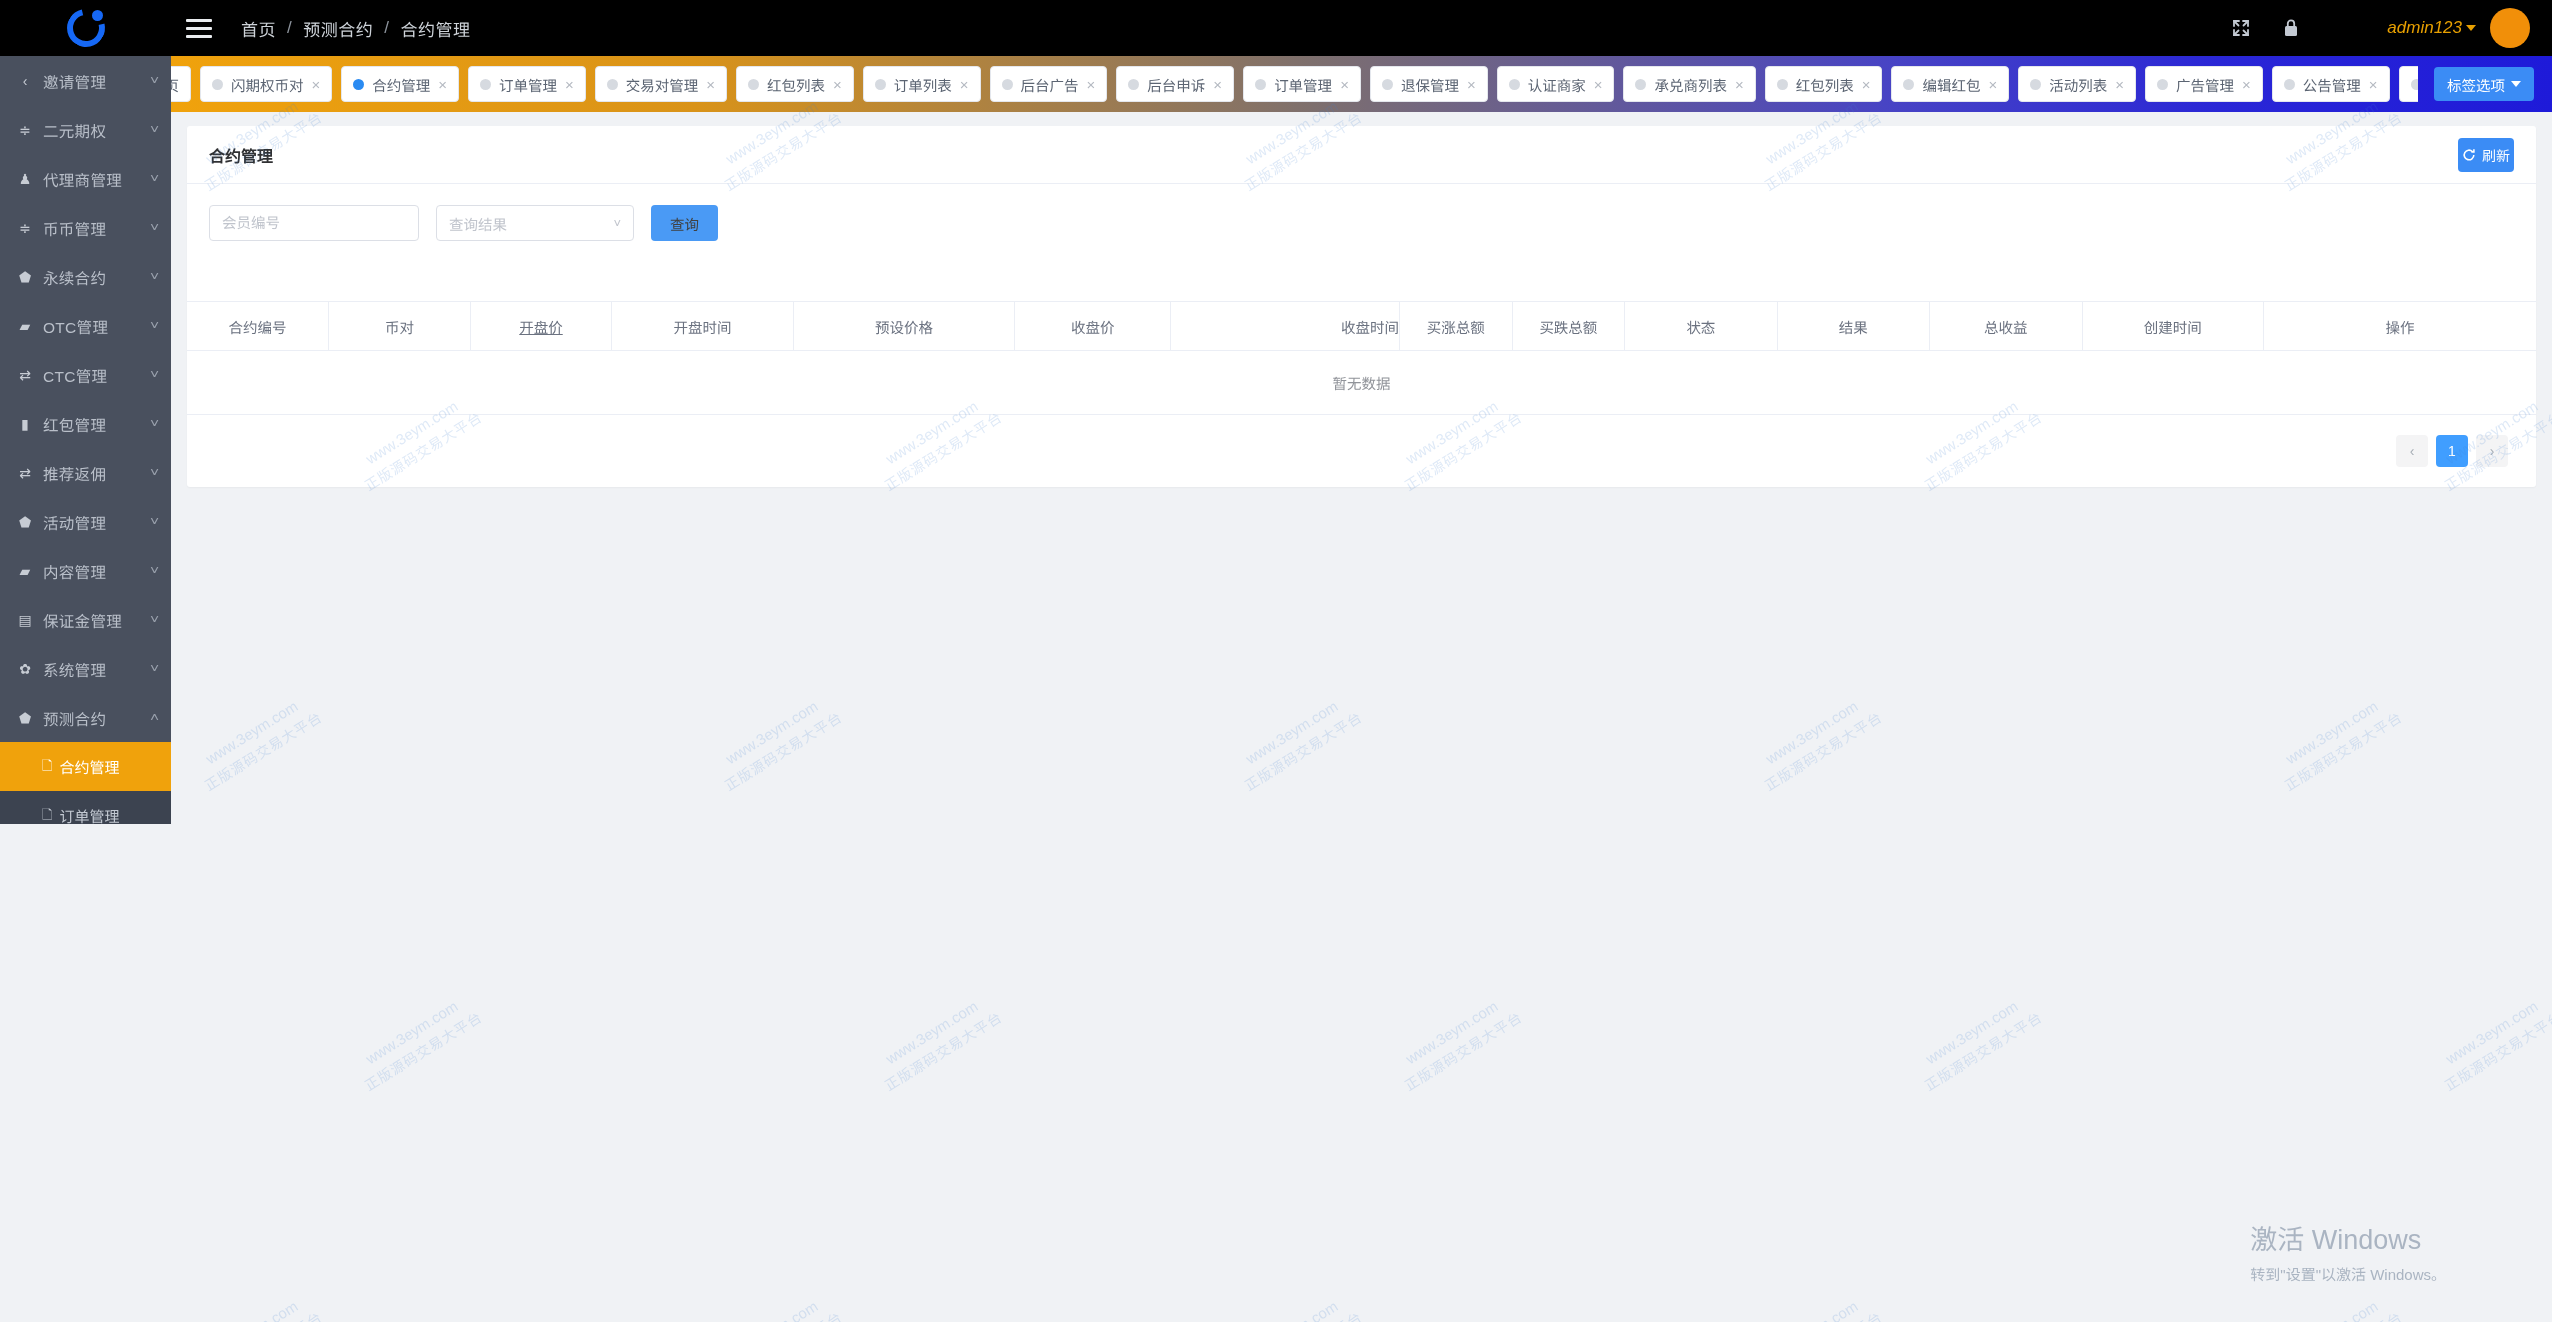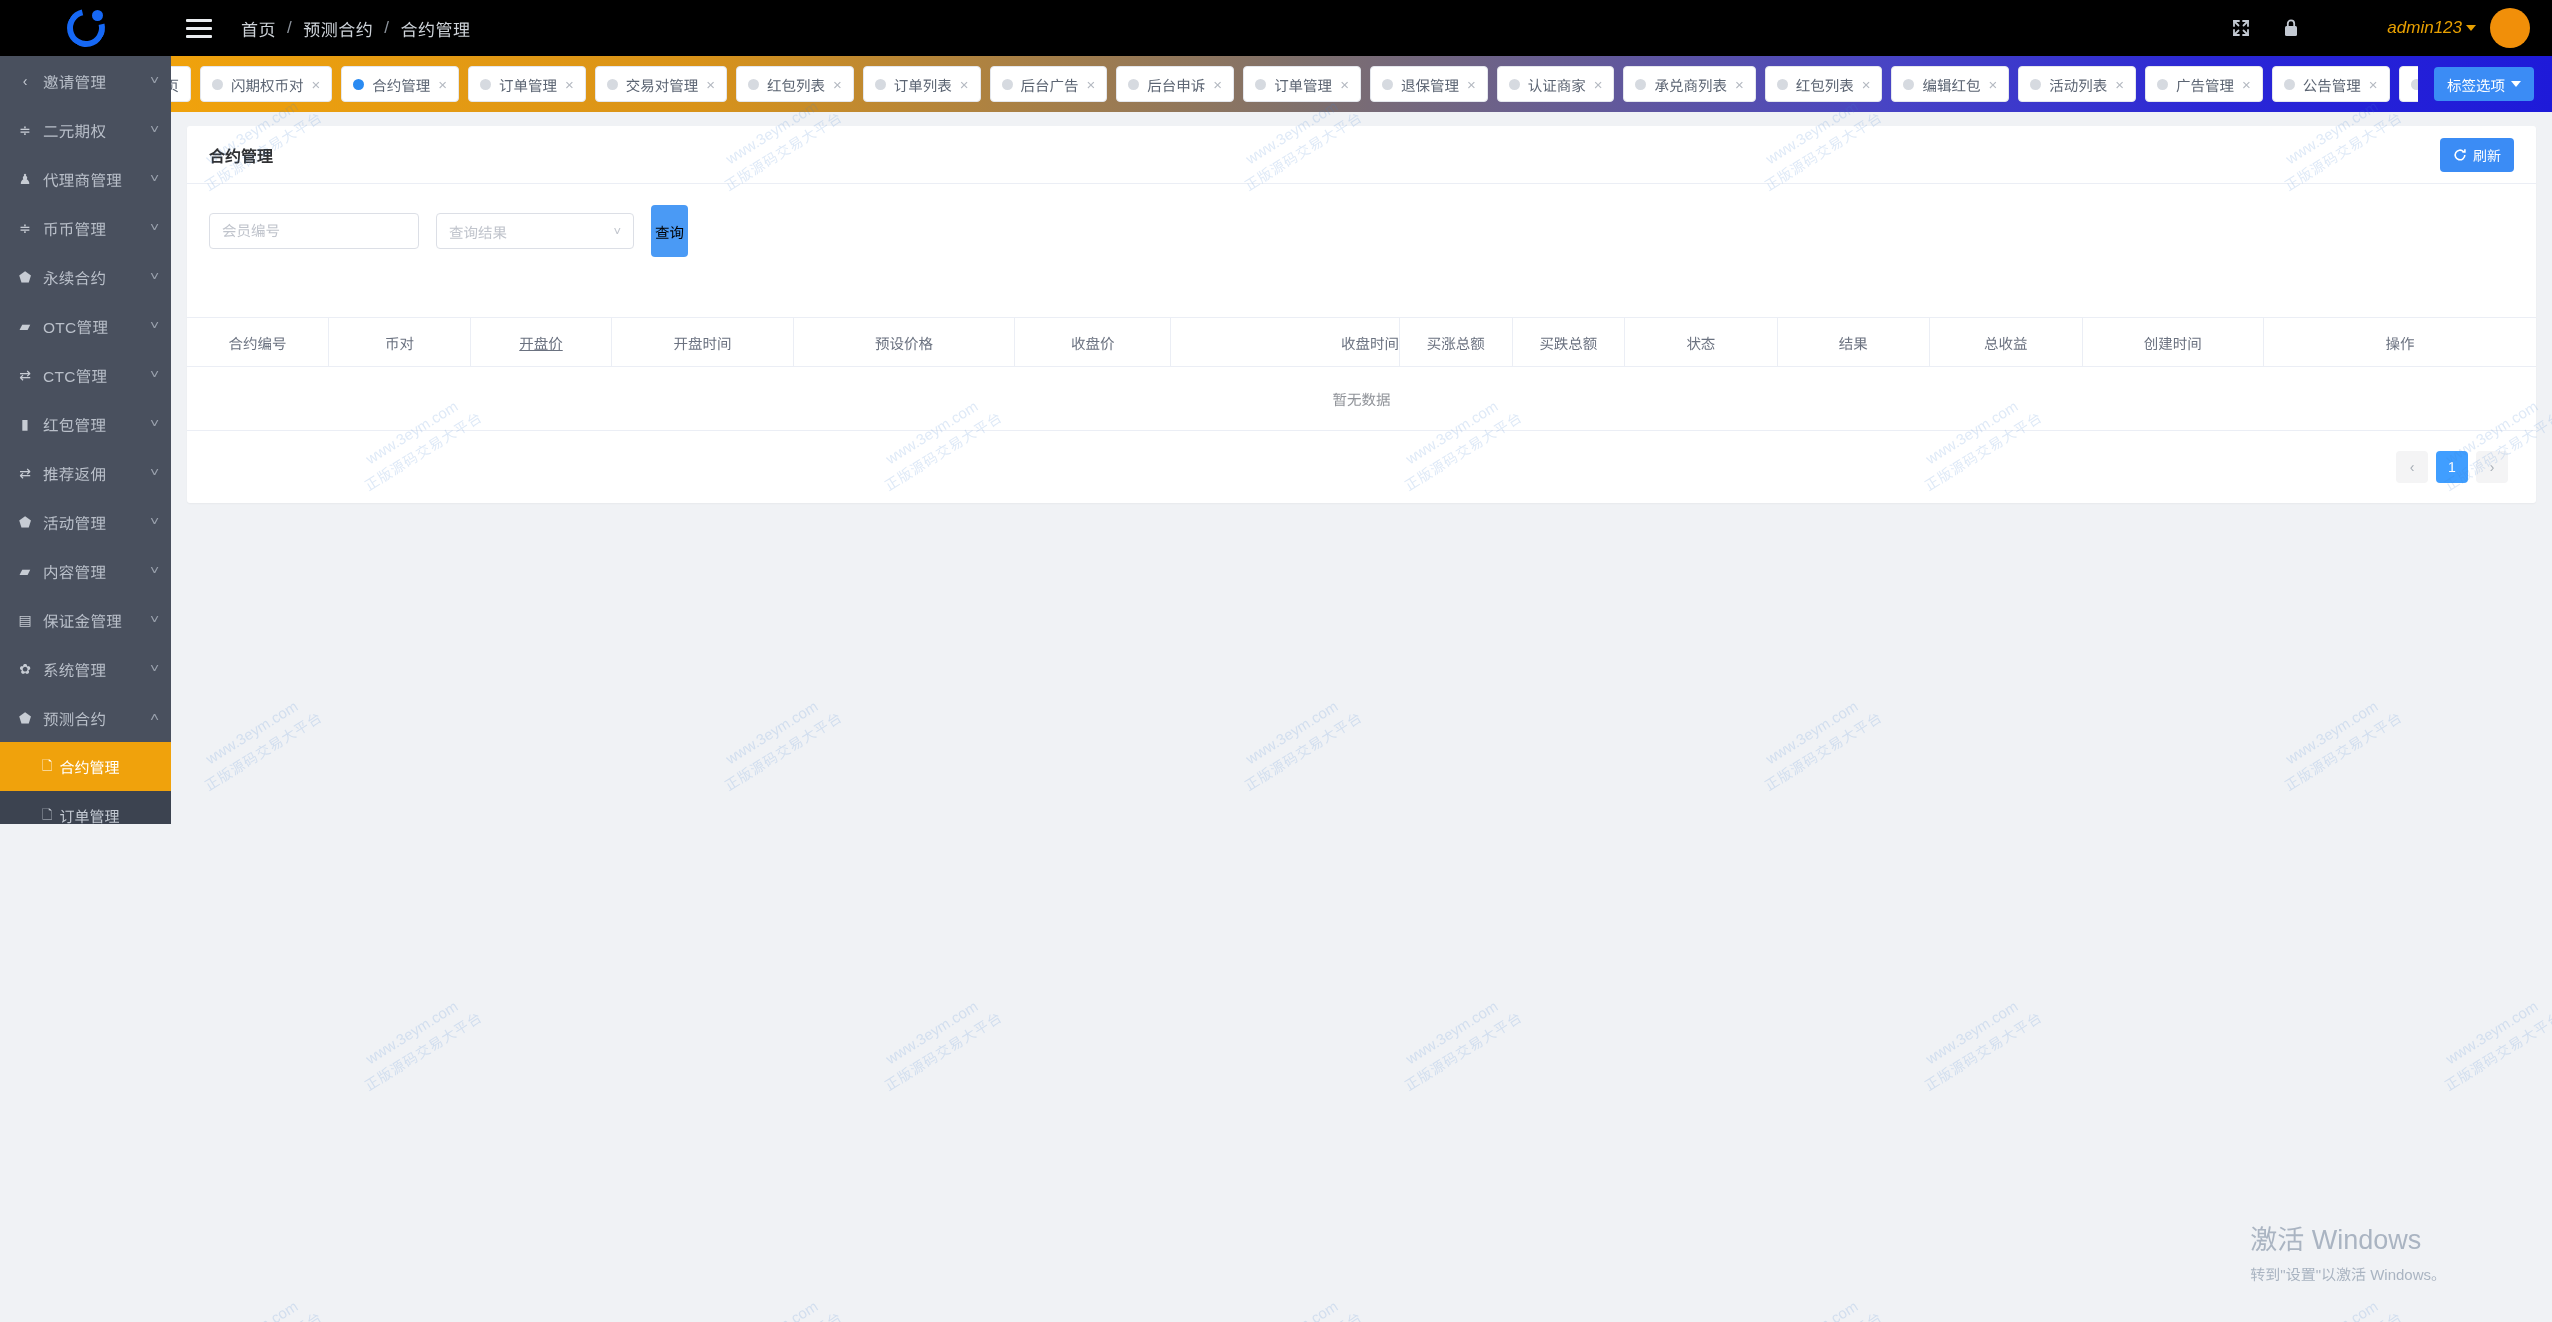--- a/index.html
+++ b/index.html
@@ -93,38 +93,38 @@
     position: absolute; top: 112px; left: 171px; width: 2381px; height: 1210px;
     background: #f0f2f5; padding: 14px 16px 0 16px; overflow: hidden;
   }
   .card { background: #fff; border-radius: 3px; box-shadow: 0 1px 2px rgba(0,0,0,.04); }
   .card-head {
     height: 58px; display: flex; align-items: center; padding: 0 22px;
     border-bottom: 1px solid #ebeef5;
   }
   .card-title { font-size: 16px; font-weight: bold; color: #303133; }
   .refresh-btn {
-    margin-left: auto; height: 34px; padding: 0 13px; background: #3b8cf5; color: #fff;
+    margin-left: auto; height: 34px; padding: 0 4px; background: #3b8cf5; color: #fff;
     border-radius: 4px; font-size: 14px; display:flex; align-items:center; gap: 6px; cursor: pointer;
   }
   .filter-row { display: flex; align-items: center; gap: 17px; padding: 21px 22px 22px 22px; }
   .inp {
     width: 210px; height: 36px; border: 1px solid #dcdfe6; border-radius: 4px;
     padding: 0 12px; font-size: 14.5px; color: #606266; background: #fff;
     font-family: inherit;
   }
   .inp::placeholder { color: #c0c4cc; }
   .sel {
     width: 198px; height: 36px; border: 1px solid #dcdfe6; border-radius: 4px;
     padding: 0 12px; font-size: 14.5px; color: #c0c4cc; display: flex; align-items: center;
     cursor: pointer; position: relative; background: #fff;
   }
   .sel .chev { margin-left: auto; color: #c0c4cc; font-size: 13px; }
   .search-btn {
-    height: 52px; padding: 0 4px; background: #4a9af5; color: #000000;
+    height: 36px; padding: 0 19px; background: #4a9af5; color: #404040;
     border-radius: 4px; font-size: 14.5px; display: flex; align-items: center; cursor: pointer; border: none;
     font-family: inherit;
   }
 
   
   table.grid { width: 100%; border-collapse: collapse; table-layout: fixed; margin-top: 38px; }
   table.grid th {
     height: 49px; font-size: 14.5px; font-weight: normal; color: #6b7280;
     border-top: 1px solid #ebeef5; border-bottom: 1px solid #ebeef5;
     border-right: 1px solid #ebeef5; text-align: center; background: #fff;

